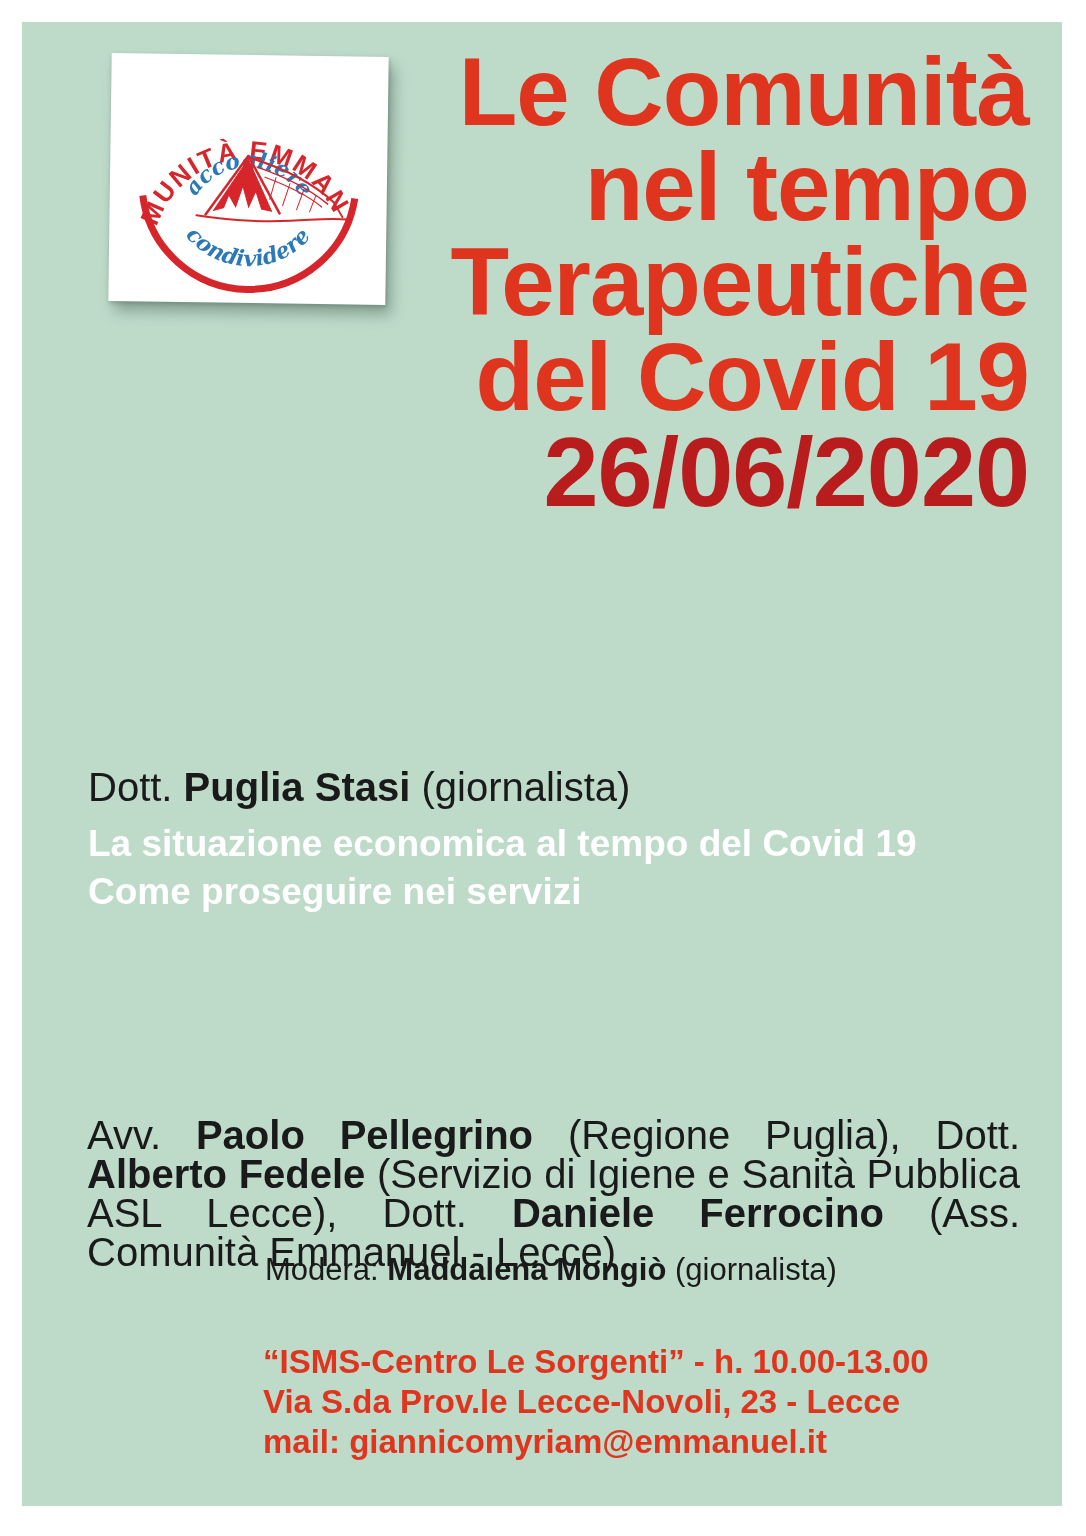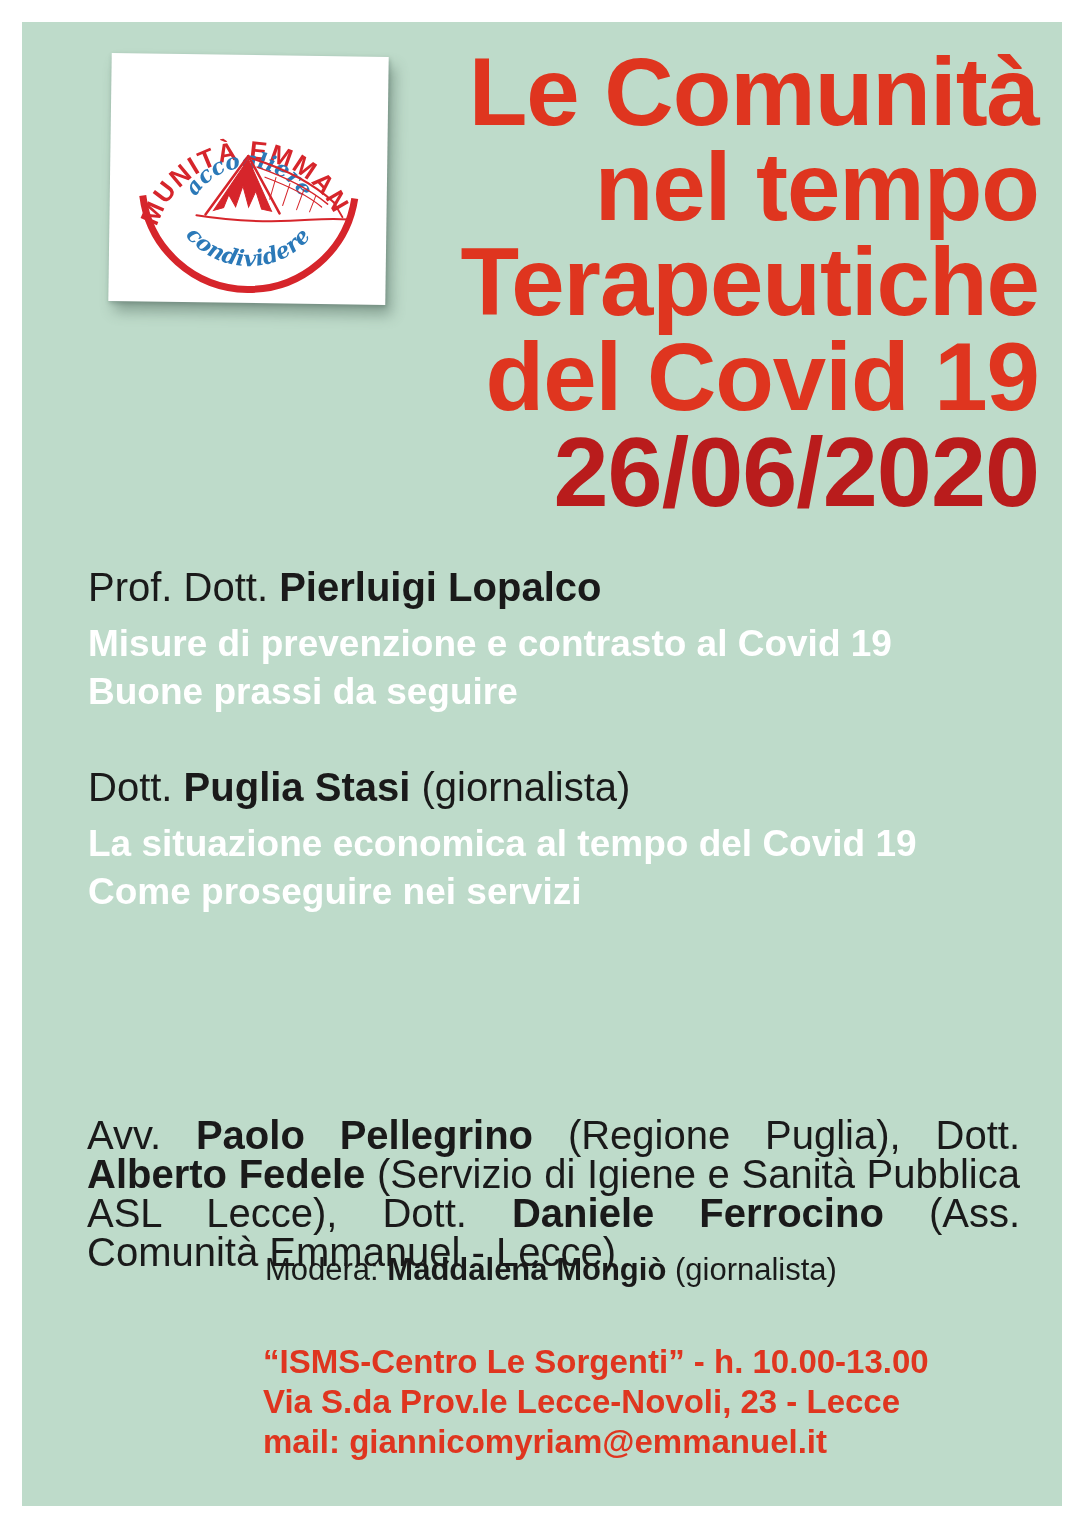--- a/index.html
+++ b/index.html
@@ -6,21 +6,21 @@
   .page{position:relative;width:1086px;height:1536px;background:var(--bg,#fff);overflow:hidden;
         font-family:"Liberation Sans","DejaVu Sans",sans-serif;}
   .panel{position:absolute;left:22px;top:22px;right:24px;bottom:30px;background:var(--panel,#bedbca);}
 
   
   .logo-card{position:absolute;left:110px;top:55px;width:277px;height:248px;background:#fff;
              transform:rotate(0.8deg);box-shadow:6px 10px 14px rgba(70,95,85,.45),1px 2px 4px rgba(70,95,85,.35);}
   .logo-card svg{display:block;width:100%;height:100%;}
 
   
-  .title-block{position:absolute;top:44px;right:47px;text-align:right;color:var(--red,#df351f);
+  .title-block{position:absolute;top:44px;right:57px;text-align:right;color:var(--red,#df351f);
                font-weight:bold;font-size:96px;line-height:95px;letter-spacing:-1px;white-space:nowrap;}
   .title-block .date-line{color:#b91c1c;font-size:99px;}
 
   
   .session{position:absolute;left:88px;white-space:nowrap;}
   .session .speaker{font-size:40px;line-height:50px;color:#1a1a1a;}
   .session .speaker b{font-weight:bold;}
   .session .topics{margin-top:8px;font-size:37px;line-height:48px;font-weight:bold;color:#ffffff;}
   #session-1{top:562px;}
   #session-2{top:762px;}
@@ -86,27 +86,20 @@
   </div>
 
   <div class="title-block">
     <div>Le Comunità</div>
     <div>nel tempo</div>
     <div>Terapeutiche</div>
     <div>del Covid 19</div>
     <div class="date-line">26/06/2020</div>
   </div>
 
-  <div class="session" id="session-1">
-    <div class="speaker"><span>Prof. Dott. </span><b>Pierluigi Lopalco</b><span></span></div>
-    <div class="topics">
-      <div>Misure di prevenzione e contrasto al Covid 19</div>
-      <div>Buone prassi da seguire</div>
-    </div>
-  </div>
 
   <div class="session" id="session-2">
     <div class="speaker"><span>Dott. </span><b>Puglia Stasi</b><span> (giornalista)</span></div>
     <div class="topics">
       <div>La situazione economica al tempo del Covid 19</div>
       <div>Come proseguire nei servizi</div>
     </div>
   </div>
 
 

